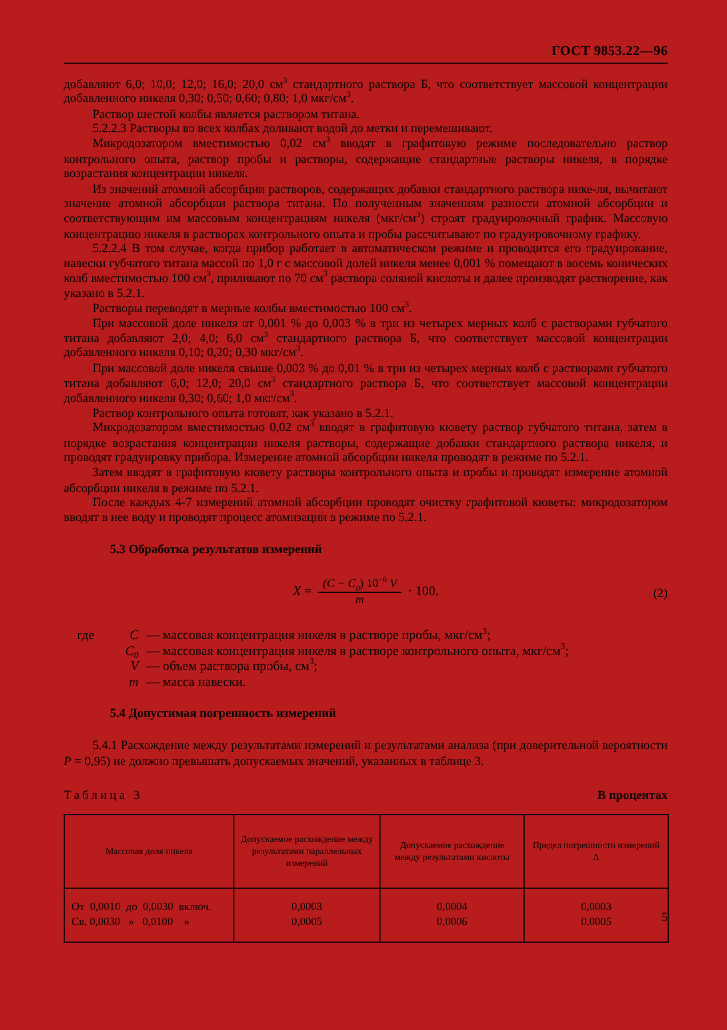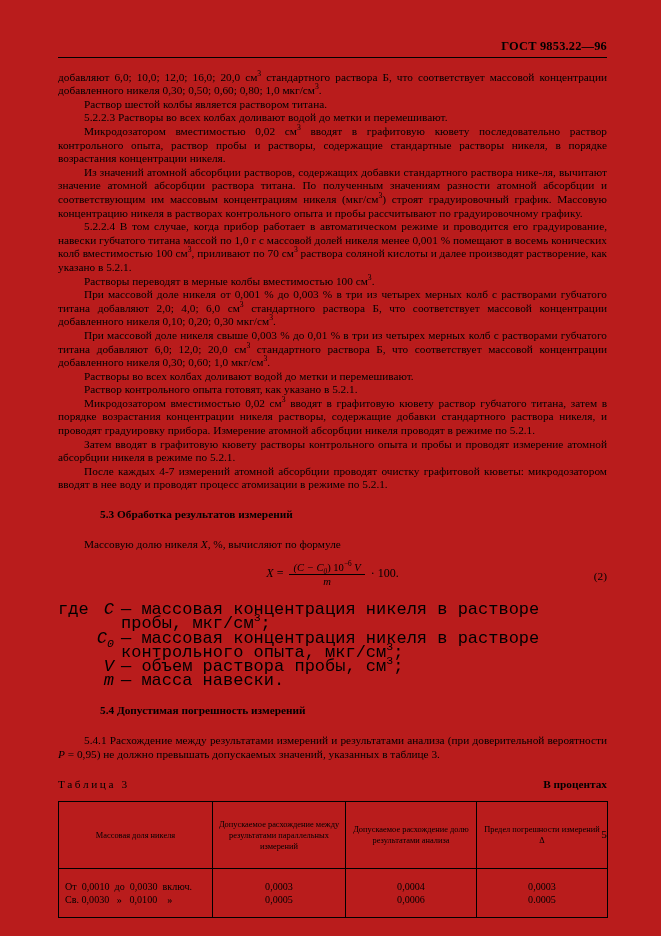--- a/index.html
+++ b/index.html
@@ -91,24 +91,23 @@
     font-size: 10.6px;
   }
   .eqno {
     position: absolute;
     right: 0;
     top: 10px;
     font-size: 11.3px;
   }
   
   .where {
-    margin: 0;
-    font-size: 17px;
+    margin: 12px;
+    font-size: 12px;
     line-height: 14.2px;
-    font-family: Liberation Mono, monospace;
   }
   .where-row {
     display: flex;
     align-items: baseline;
   }
   .where-lead {
     width: 26px;
     flex: 0 0 26px;
   }
   .where-sym {
@@ -179,45 +178,43 @@
       <span>ГОСТ 9853.22—96</span>
     </div>
     <div class="header-rule"></div>
 
     <p class="body noindent"><span>добавляют 6,0; 10,0; 12,0; 16,0; 20,0 см</span><sup>3</sup><span> стандартного раствора Б, что соответствует массовой концентрации добавленного никеля 0,30; 0,50; 0,60; 0,80; 1,0 мкг/см</span><sup>3</sup><span>.</span></p>
 
     <p class="body">Раствор шестой колбы является раствором титана.</p>
 
     <p class="body">5.2.2.3 Растворы во всех колбах доливают водой до метки и перемешивают.</p>
 
-    <p class="body"><span>Микродозатором вместимостью 0,02 см</span><sup>3</sup><span> вводят в графитовую кювету последовательно раствор контрольного опыта, раствор пробы и растворы, содержащие стандартные растворы никеля, в порядке возрастания концентрации никеля.</span></p>
+    <p class="body"><span>Микродозатором вместимостью 0,02 см</span><sup>3</sup><span> вводят в графитовую режиме последовательно раствор контрольного опыта, раствор пробы и растворы, содержащие стандартные растворы никеля, в порядке возрастания концентрации никеля.</span></p>
 
     <p class="body"><span>Из значений атомной абсорбции растворов, содержащих добавки стандартного раствора нике-ля, вычитают значение атомной абсорбции раствора титана. По полученным значениям разности атомной абсорбции и соответствующим им массовым концентрациям никеля (мкг/см</span><sup>3</sup><span>) строят градуировочный график. Массовую концентрацию никеля в растворах контрольного опыта и пробы рассчитывают по градуировочному графику.</span></p>
 
     <p class="body"><span>5.2.2.4 В том случае, когда прибор работает в автоматическом режиме и проводится его градуирование, навески губчатого титана массой по 1,0 г с массовой долей никеля менее 0,001 % помещают в восемь конических колб вместимостью 100 см</span><sup>3</sup><span>, приливают по 70 см</span><sup>3</sup><span> раствора соляной кислоты и далее производят растворение, как указано в 5.2.1.</span></p>
 
     <p class="body"><span>Растворы переводят в мерные колбы вместимостью 100 см</span><sup>3</sup><span>.</span></p>
 
     <p class="body"><span>При массовой доле никеля от 0,001 % до 0,003 % в три из четырех мерных колб с растворами губчатого титана добавляют 2,0; 4,0; 6,0 см</span><sup>3</sup><span> стандартного раствора Б, что соответствует массовой концентрации добавленного никеля 0,10; 0,20; 0,30 мкг/см</span><sup>3</sup><span>.</span></p>
 
     <p class="body"><span>При массовой доле никеля свыше 0,003 % до 0,01 % в три из четырех мерных колб с растворами губчатого титана добавляют 6,0; 12,0; 20,0 см</span><sup>3</sup><span> стандартного раствора Б, что соответствует массовой концентрации добавленного никеля 0,30; 0,60; 1,0 мкг/см</span><sup>3</sup><span>.</span></p>
 
-    <p class="body">Растворы во всех колбах доливают водой до метки и перемешивают.</p>
 
     <p class="body">Раствор контрольного опыта готовят, как указано в 5.2.1.</p>
 
     <p class="body"><span>Микродозатором вместимостью 0,02 см</span><sup>3</sup><span> вводят в графитовую кювету раствор губчатого титана, затем в порядке возрастания концентрации никеля растворы, содержащие добавки стандартного раствора никеля, и проводят градуировку прибора. Измерение атомной абсорбции никеля проводят в режиме по 5.2.1.</span></p>
 
     <p class="body">Затем вводят в графитовую кювету растворы контрольного опыта и пробы и проводят измерение атомной абсорбции никеля в режиме по 5.2.1.</p>
 
     <p class="body">После каждых 4-7 измерений атомной абсорбции проводят очистку графитовой кюветы: микродозатором вводят в нее воду и проводят процесс атомизации в режиме по 5.2.1.</p>
 
     <p class="heading">5.3 Обработка результатов измерений</p>
 
-    <p class="body"><span>Массовую долю никеля </span><span class="it">X</span><span>, %, вычисляют по формуле</span></p>
 
     <div class="formula-block">
       <div class="formula">
         <span class="it">X</span>
         <span>=</span>
         <span class="frac">
           <span class="num"><span class="it">(C − C</span><sub class="it">0</sub><span>) 10</span><sup>−6</sup><span class="it"> V</span></span>
           <span class="den it">m</span>
         </span>
         <span>· 100.</span>
@@ -266,21 +263,21 @@
       <colgroup>
         <col style="width:154px">
         <col style="width:133px">
         <col style="width:131px">
         <col style="width:131px">
       </colgroup>
       <thead>
         <tr>
           <th>Массовая доля никеля</th>
           <th>Допускаемое расхождение между результатами параллельных измерений</th>
-          <th>Допускаемое расхождение долю результатами анализа</th>
+          <th>Допускаемое расхождение между результатами кислоты</th>
           <th>Предел погрешности измерений Δ</th>
         </tr>
       </thead>
       <tbody>
         <tr>
           <td class="col-range">
             <span class="rng">От  0,0010  до  0,0030  включ.</span>
             <span class="rng">Св. 0,0030   »   0,0100    »</span>
           </td>
           <td class="col-num">

